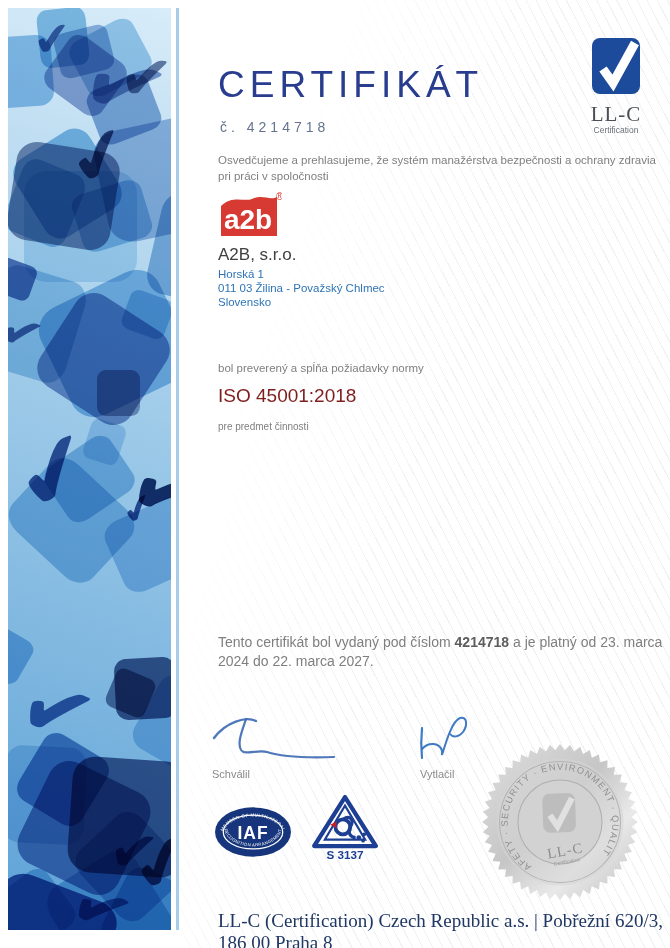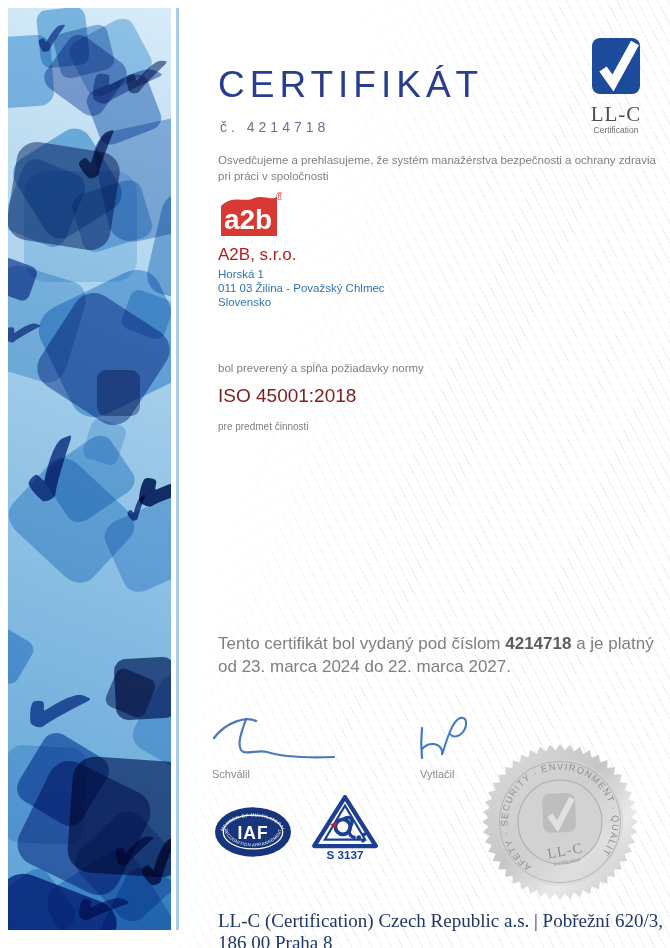--- a/index.html
+++ b/index.html
@@ -26,30 +26,30 @@
   .certno{position:absolute;left:220px;top:119px;font-size:14px;letter-spacing:4px;color:#64748f;}
   .intro{position:absolute;left:218px;top:153px;width:448px;font-size:11.5px;line-height:1.35;color:#7f7f7f;}
 
   
   .llc-logo{position:absolute;left:586px;top:38px;width:60px;text-align:center;}
   .llc-name{font-family:"Liberation Serif",serif;font-size:21px;color:#4a4f55;letter-spacing:1px;margin-top:2px;}
   .llc-sub{font-size:8.5px;color:#6b7076;margin-top:-2px;}
 
   
   .a2b-logo{position:absolute;left:218px;top:191px;}
-  .company{position:absolute;left:218px;top:245px;font-size:17px;color:#b91c1c;}
+  .company{position:absolute;left:218px;top:245px;font-size:17px;color:#404040;}
   .address{position:absolute;left:218px;top:267px;font-size:11.5px;line-height:1.22;color:#2e74b5;}
 
   .pre-standard{position:absolute;left:218px;top:362px;font-size:11.5px;color:#7f7f7f;}
   .standard{position:absolute;left:218px;top:385px;font-size:19px;color:#7f1d1d;}
   .scope-label{position:absolute;left:218px;top:421px;font-size:10px;color:#7f7f7f;}
   .scope{position:absolute;left:218px;top:440px;width:380px;font-size:15.5px;font-weight:bold;
          line-height:1.26;color:#3b3b3b;}
 
-  .validity{position:absolute;left:218px;top:633px;width:450px;font-size:17px;line-height:1.35;color:#7f7f7f;}
+  .validity{position:absolute;left:218px;top:633px;width:450px;font-size:14px;line-height:1.35;color:#7f7f7f;}
   .validity b{color:#5d5d5d;}
 
   .sig1{position:absolute;left:208px;top:712px;}
   .sig2{position:absolute;left:412px;top:712px;}
   .sig-label1{position:absolute;left:212px;top:768px;font-size:11px;color:#8a8a8a;}
   .sig-label2{position:absolute;left:420px;top:768px;font-size:11px;color:#8a8a8a;}
 
   .seal{position:absolute;left:478px;top:740px;}
   .iaf{position:absolute;left:214px;top:806px;}
   .snas{position:absolute;left:312px;top:795px;}

